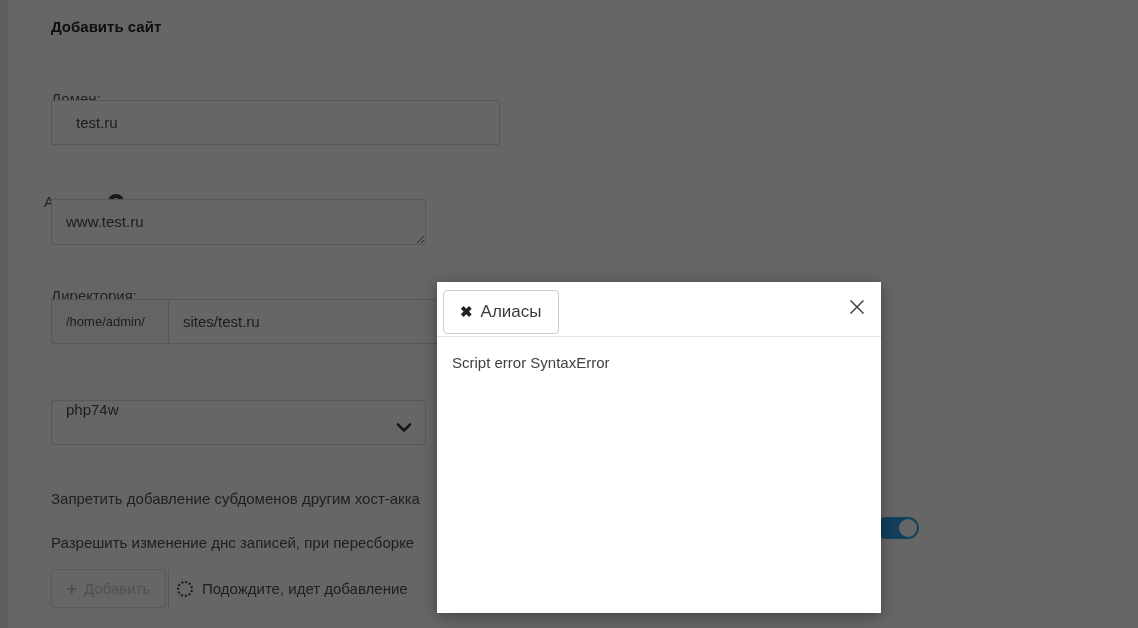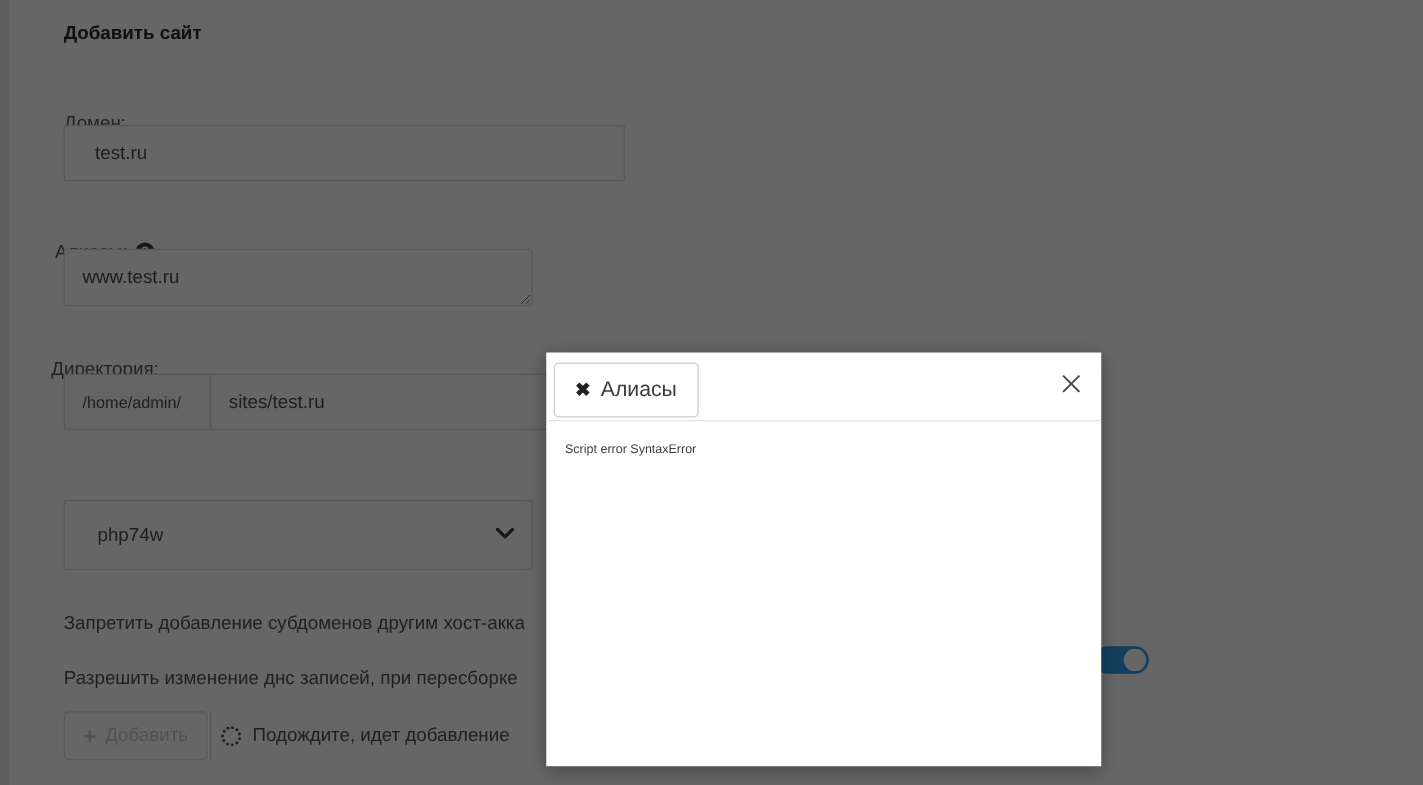--- a/index.html
+++ b/index.html
@@ -24,21 +24,21 @@
     font-size: 15px; font-weight: 700; color: #26262e;
   }
   .lbl {
     position: absolute;
     font-size: 15px; color: #55565c;
     white-space: nowrap;
     margin-top: 20px;
   }
   .lbl-domain    { left: 43px; top: 70px; }
   .lbl-aliases   { left: 36px; top: 173px; display: flex; align-items: center; gap: 6px; }
-  .lbl-directory { left: 33px; top: 267px; }
+  .lbl-directory { left: 43px; top: 267px; }
   .lbl-php       { left: 43px; top: 364px; }
 
   .help-icon {
     display: inline-flex; align-items: center; justify-content: center;
     width: 16px; height: 16px; border-radius: 50%;
     background: #3c3c46; color: #ffffff;
     font-size: 11px; font-weight: 700;
     cursor: pointer;
   }
 
@@ -62,23 +62,23 @@
     border: 1px solid #d9d9d9; border-radius: 2px 0 0 2px;
     background: #fbfbfb; color: #4a4b50; font-size: 13px;
     display: flex; align-items: center; padding: 0 14px;
   }
   #directory-input {
     left: 160px; top: 299px; width: 559px; height: 45px;
     border-radius: 0 2px 2px 0;
   }
 
   .fake-select {
-    left: 43px; top: 400px; width: 375px; height: 56px;
-    display: flex; align-items: center;
-    padding: 0 26px; cursor: pointer;
+    left: 43px; top: 400px; width: 375px; height: 45px;
+    display: flex; align-items: flex-start;
+    padding: 0 14px; cursor: pointer;
   }
   .fake-select .chevron { position: absolute; right: 13px; top: 18px; }
 
   .opt-label { font-size: 15px; color: #4f5056; }
   .opt-subdomains { left: 43px; top: 470px; }
   .opt-dns        { left: 43px; top: 514px; }
 
   .toggle {
     position: absolute; left: 867px; top: 517px;
     width: 44px; height: 22px; border-radius: 11px;
@@ -148,21 +148,21 @@
   }
   .modal-close-btn .x-glyph { font-size: 15px; font-weight: 700; color: #222; }
   .modal-close-x {
     position: absolute; right: 15px; top: 16px;
     width: 18px; height: 18px; cursor: pointer;
     background: transparent; border: none; padding: 0;
   }
   .modal-body { position: relative; }
   .modal-message {
     position: absolute; left: 15px; top: 17px;
-    font-size: 10px; color: #3e3f43;
+    font-size: 15px; color: #3e3f43;
   }
 </style>
 </head>
 <body>
 
 <div class="page">
   <div></div>
   <div class="content">
 
     <h1 class="page-title">Добавить сайт</h1>

